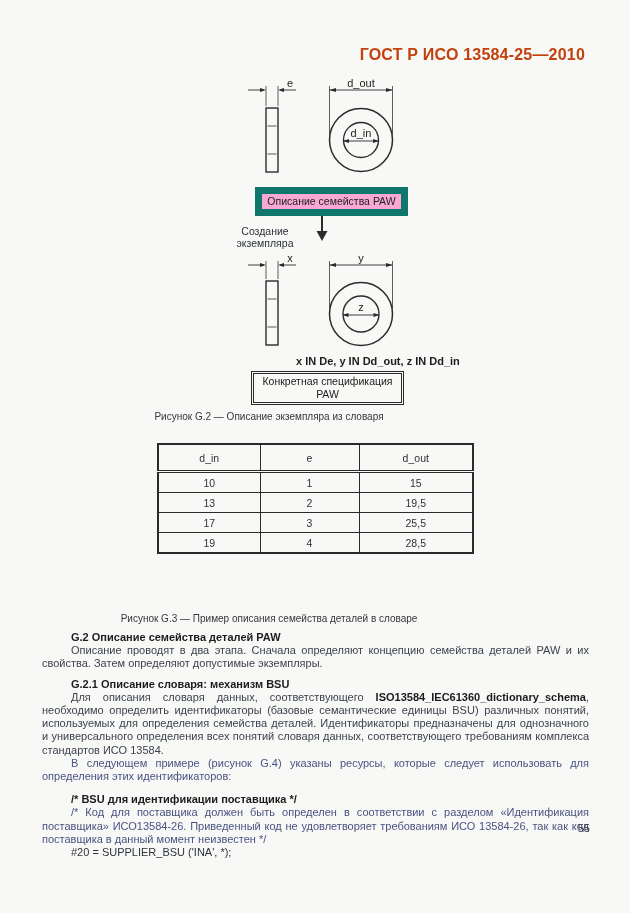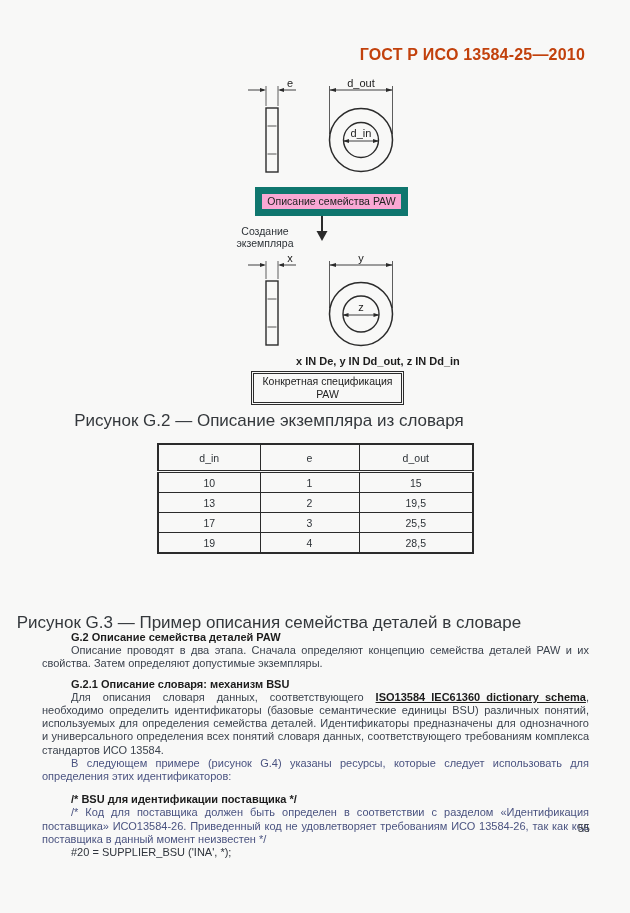--- a/index.html
+++ b/index.html
@@ -11,41 +11,41 @@
   
   .fig-svg{position:absolute;left:230px;top:78px;}
   .fig-svg text{font-family:"Liberation Sans",sans-serif;font-size:11px;fill:#222;}
   .fam-box{position:absolute;left:255px;top:187px;width:139px;height:15px;border:7px solid #0f766e;
            font-size:10.5px;line-height:15px;text-align:center;color:#222;background:#f9a8d4;}
   .create-label{position:absolute;left:230px;top:225px;width:70px;font-size:10.5px;line-height:12px;
            text-align:center;color:#2e3338;}
   .membership{position:absolute;left:256px;top:355px;font-size:11px;font-weight:bold;color:#1d1d1d;margin-left:40px;}
   .spec-box{position:absolute;left:251px;top:371px;width:147px;border:3px double #2b2b2b;
            font-size:10.5px;line-height:13px;text-align:center;color:#222;background:#f8f8f7;padding:1px 0;}
-  .fig-caption{position:absolute;left:0;width:538px;text-align:center;font-size:17px;color:#34383c;}
+  .fig-caption{position:absolute;left:0;width:538px;text-align:center;font-size:10px;color:#34383c;}
   .cap-g2{top:411px;}
   .cap-g3{top:593px;margin-top:20px;}
 
   
   .dim-table{position:absolute;left:157px;top:443px;border-collapse:collapse;table-layout:fixed;
            font-size:10.5px;color:#2e3338;background:#f8f8f7;}
   .dim-table th,.dim-table td{border:1px solid #2b2b2b;text-align:center;font-weight:normal;padding:0;}
   .dim-table{border:2px solid #2b2b2b;}
   .dim-table th{height:25px;border-bottom:3px double #2b2b2b;}
   .dim-table td{height:19px;margin-left:48px;}
   .col-din{width:102px;} .col-e{width:99px;} .col-dout{width:114px;}
 
   
   .text-block{position:absolute;left:42px;top:624px;width:547px;}
   .text-block p{margin:0;font-size:11px;line-height:13.2px;text-align:justify;text-indent:29px;color:#3c434e;}
   .text-block p.heading{font-weight:bold;text-align:left;color:#1c1c1c;margin-top:7px;}
   .text-block p.tinted{color:#4a5380;}
   .text-block p.gap-above{margin-top:10px;}
   .text-block p.code-line{text-align:left;color:#2f343c;}
-  .bold-inline{font-weight:bold;color:#1c1c1c;text-decoration:underline;}
+  .bold-inline{font-weight:bold;color:#1c1c1c;}
 
   .page-number{position:absolute;left:560px;top:822px;width:30px;text-align:right;font-size:11px;color:#34383c;}
 </style>
 </head>
 <body>
 
 <div class="page">
 
   <div class="doc-header">ГОСТ Р ИСО 13584-25—2010</div>
 

